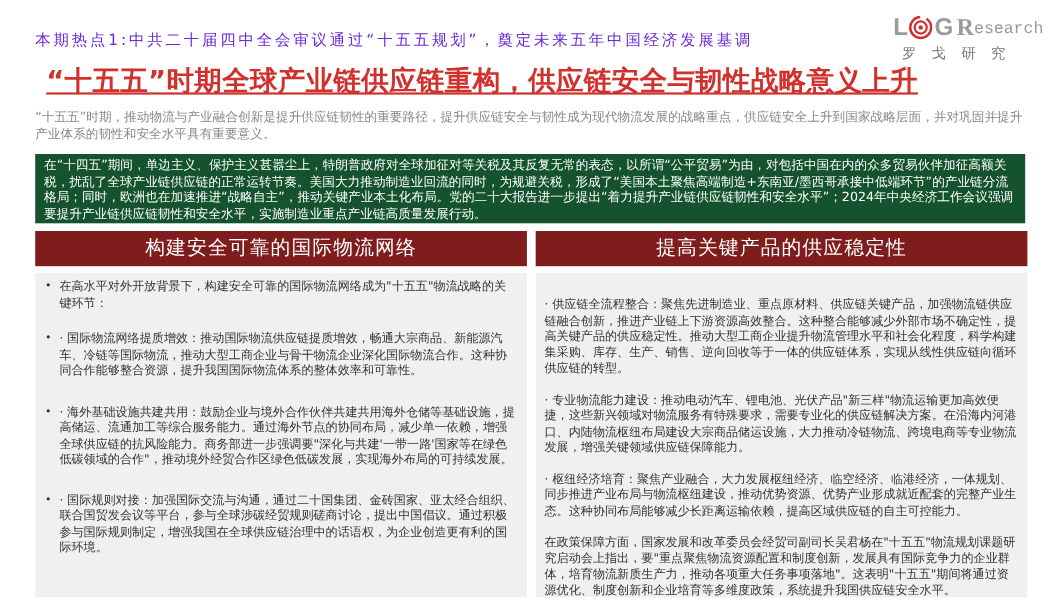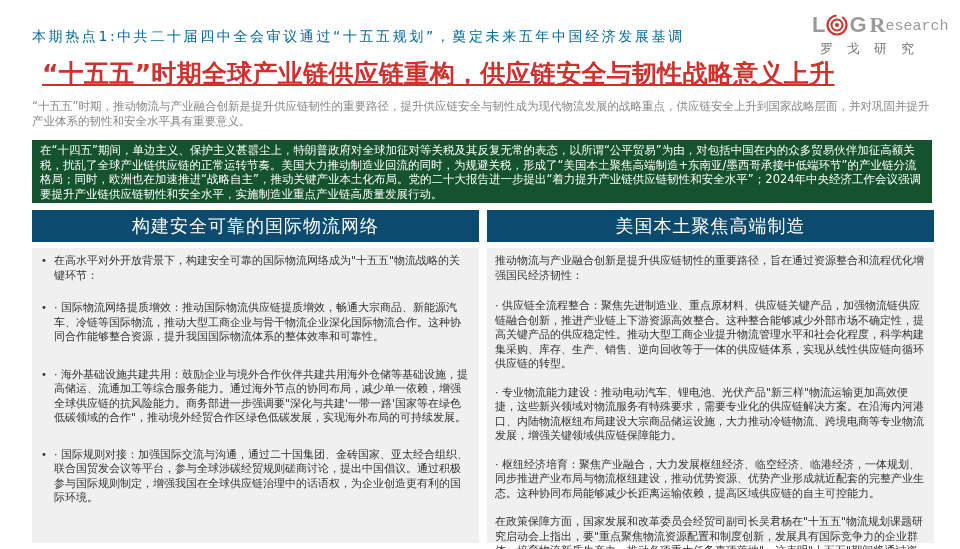--- a/index.html
+++ b/index.html
@@ -1,21 +1,21 @@
 <!DOCTYPE html>
 <html><head>
   <meta charset="utf-8">
   <style>
     * { margin: 0; padding: 0; box-sizing: border-box; }
     html, body { width: 960px; height: 549px; background: #ffffff; overflow: hidden; }
     body { position: relative; font-family: "DejaVu Sans", "Liberation Sans", sans-serif; }
 
     .top-subtitle {
       position: absolute; left: 32px; top: 28px;
-      font-size: 14px; letter-spacing: 2.6px; color: #0369a1;
+      font-size: 14px; letter-spacing: 2.6px; color: #6d28d9;
       white-space: nowrap;
     }
     .main-title {
       position: absolute; left: 42px; top: 57px;
       font-size: 25px; font-weight: bold; color: #d0312d;
       white-space: nowrap; letter-spacing: 0.3px; text-decoration: underline;
     }
 
     .logo { position: absolute; left: 812px; top: 12px; width: 140px; height: 48px; }
     .logo-top { display: flex; align-items: flex-end; height: 24px; }
@@ -33,21 +33,21 @@
     .red-box {
       position: absolute; left: 32px; top: 140px; width: 900px; height: 63px;
       background: #14532d; color: #ffffff;
       font-size: 11.5px; line-height: 14.5px; padding: 3px 8px 0 8px;
     }
 
     .panel { position: absolute; top: 210px; width: 447px; }
     .panel.left { left: 32px; }
     .panel.right { left: 487px; }
     .panel-header {
-      height: 32px; background: #0c4a6e; color: #ffffff;
+      height: 32px; background: #7f1d1d; color: #ffffff;
       font-size: 18px; text-align: center; line-height: 32px;
       letter-spacing: 1px;
     }
     .panel-body {
       margin-top: 6px; height: 295px; background: #f0f0f0;
       padding: 6px 10px 0 8px; color: #333333;
       font-size: 11px; line-height: 14.5px;
     }
 
     .bullet-item { display: flex; align-items: flex-start; }
@@ -109,23 +109,22 @@
     </div>
     <div class="gap-3"></div>
     <div class="bullet-item">
       <span class="bullet-dot">•</span>
       <span class="bullet-text">· 国际规则对接：加强国际交流与沟通，通过二十国集团、金砖国家、亚太经合组织、联合国贸发会议等平台，参与全球涉碳经贸规则磋商讨论，提出中国倡议。通过积极参与国际规则制定，增强我国在全球供应链治理中的话语权，为企业创造更有利的国际环境。</span>
     </div>
   </div>
 </section>
 
 <section class="panel right">
-  <div class="panel-header">美国本土聚焦高端制造</div>
+  <div class="panel-header">提高关键产品的供应稳定性</div>
   <div class="panel-body">
-    <p class="r-para">推动物流与产业融合创新是提升供应链韧性的重要路径，旨在通过资源整合和流程优化增强国民经济韧性：</p>
     <div class="r-gap-a"></div>
     <p class="r-para">· 供应链全流程整合：聚焦先进制造业、重点原材料、供应链关键产品，加强物流链供应链融合创新，推进产业链上下游资源高效整合。这种整合能够减少外部市场不确定性，提高关键产品的供应稳定性。推动大型工商企业提升物流管理水平和社会化程度，科学构建集采购、库存、生产、销售、逆向回收等于一体的供应链体系，实现从线性供应链向循环供应链的转型。</p>
     <div class="r-gap-b"></div>
     <p class="r-para">· 专业物流能力建设：推动电动汽车、锂电池、光伏产品"新三样"物流运输更加高效便捷，这些新兴领域对物流服务有特殊要求，需要专业化的供应链解决方案。在沿海内河港口、内陆物流枢纽布局建设大宗商品储运设施，大力推动冷链物流、跨境电商等专业物流发展，增强关键领域供应链保障能力。</p>
     <div class="r-gap-c"></div>
     <p class="r-para">· 枢纽经济培育：聚焦产业融合，大力发展枢纽经济、临空经济、临港经济，一体规划、同步推进产业布局与物流枢纽建设，推动优势资源、优势产业形成就近配套的完整产业生态。这种协同布局能够减少长距离运输依赖，提高区域供应链的自主可控能力。</p>
     <div class="r-gap-d"></div>
     <p class="r-para">在政策保障方面，国家发展和改革委员会经贸司副司长吴君杨在"十五五"物流规划课题研究启动会上指出，要"重点聚焦物流资源配置和制度创新，发展具有国际竞争力的企业群体，培育物流新质生产力，推动各项重大任务事项落地"。这表明"十五五"期间将通过资源优化、制度创新和企业培育等多维度政策，系统提升我国供应链安全水平。</p>
   </div>
 </section>

